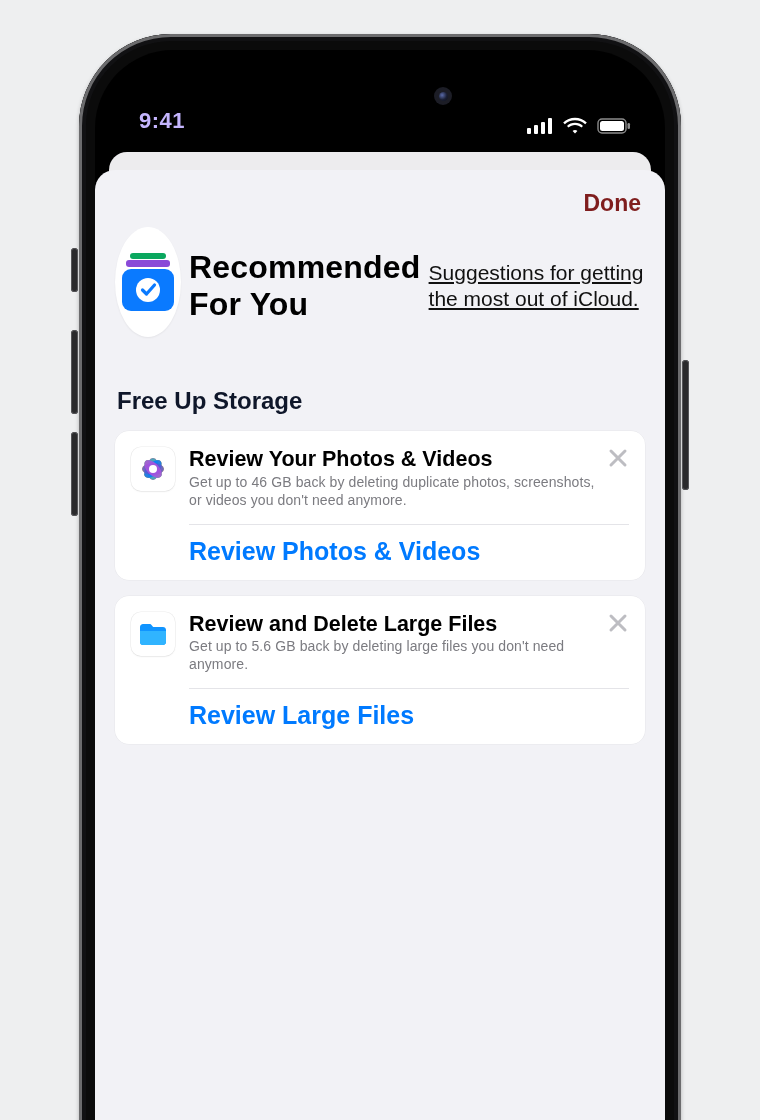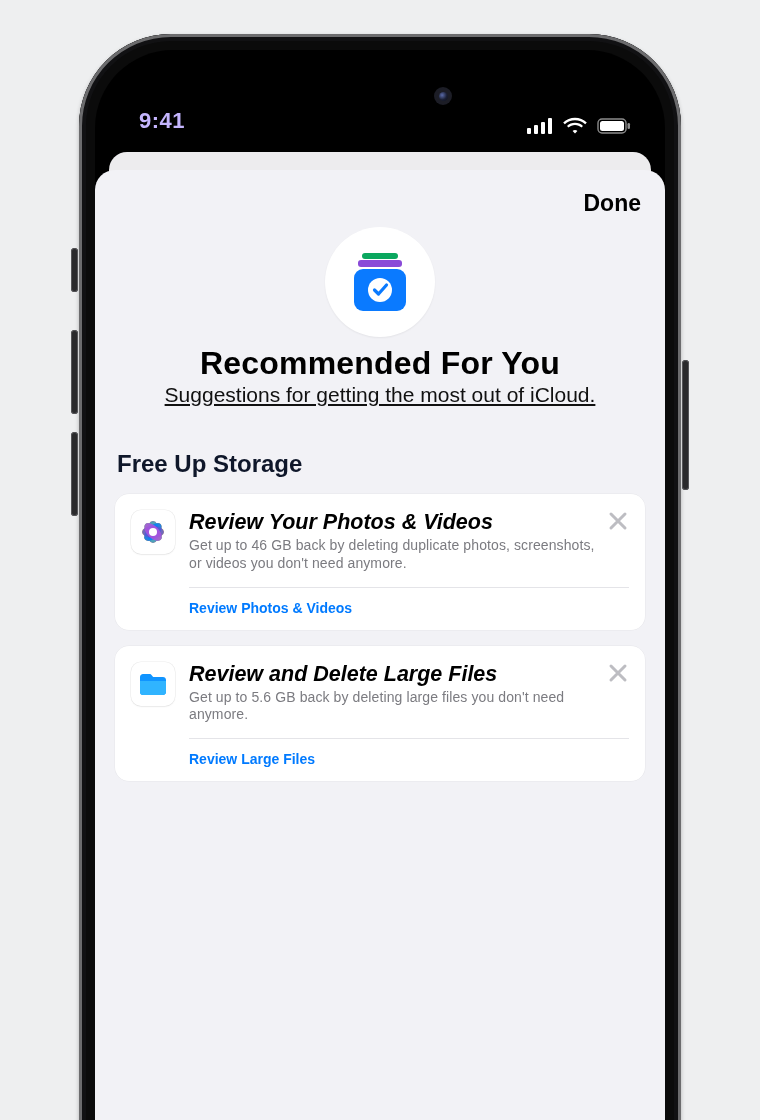--- a/index.html
+++ b/index.html
@@ -105,29 +105,30 @@
     top: 120px;
     bottom: -200px;
     background: #f2f2f6;
     border-radius: 20px 20px 0 0;
     z-index: 10;
     padding: 14px 20px 0 20px;
   }
 
   .done-row { display: flex; justify-content: flex-end; }
   .done-btn {
-    color: #000000;
+    color: #7f1d1d;
     font-size: 23px;
     font-weight: 600;
     padding: 6px 4px;
   }
 
   .hero {
     margin-top: 4px;
-    display: flex; flex-direction: column; align-items: center;
+    display: flex; align-items: center;
+    gap: 8px;
   }
   .hero-icon-wrap {
     width: 110px; height: 110px;
     background: #fff;
     border-radius: 50%;
     display: flex; align-items: center; justify-content: center;
     box-shadow: 0 1px 2px rgba(0,0,0,.06);
     margin-bottom: 8px;
   }
   .hero h1 {
@@ -174,21 +175,20 @@
     display: flex; align-items: center; justify-content: center;
     background: #fff;
   }
   .card-body { flex: 1; padding-top: 0; padding-right: 26px; }
   .card-title {
     font-size: 21.5px;
     font-weight: 600;
     color: #000;
     line-height: 1.15;
     margin-bottom: 2px;
-    font-style: italic;
   }
   .card-desc {
     font-size: 14px;
     color: #7b7b80;
     line-height: 1.28;
     letter-spacing: .1px;
   }
   .card-close {
     position: absolute;
     top: 16px; right: 16px;
@@ -198,21 +198,21 @@
   .card-divider {
     margin-left: 58px;
     height: 1px;
     background: #e4e4e8;
     margin-top: 14px;
   }
   .card-action {
     margin-left: 58px;
     padding-top: 12px;
     color: #007aff;
-    font-size: 14px;
+    font-size: 25px;
     font-weight: 600;
   }
 </style>
 </head>
 <body>
 
 <div class="phone">
   <div class="side-btn side-left-1"></div>
   <div class="side-btn side-left-2"></div>
   <div class="side-btn side-left-3"></div>

